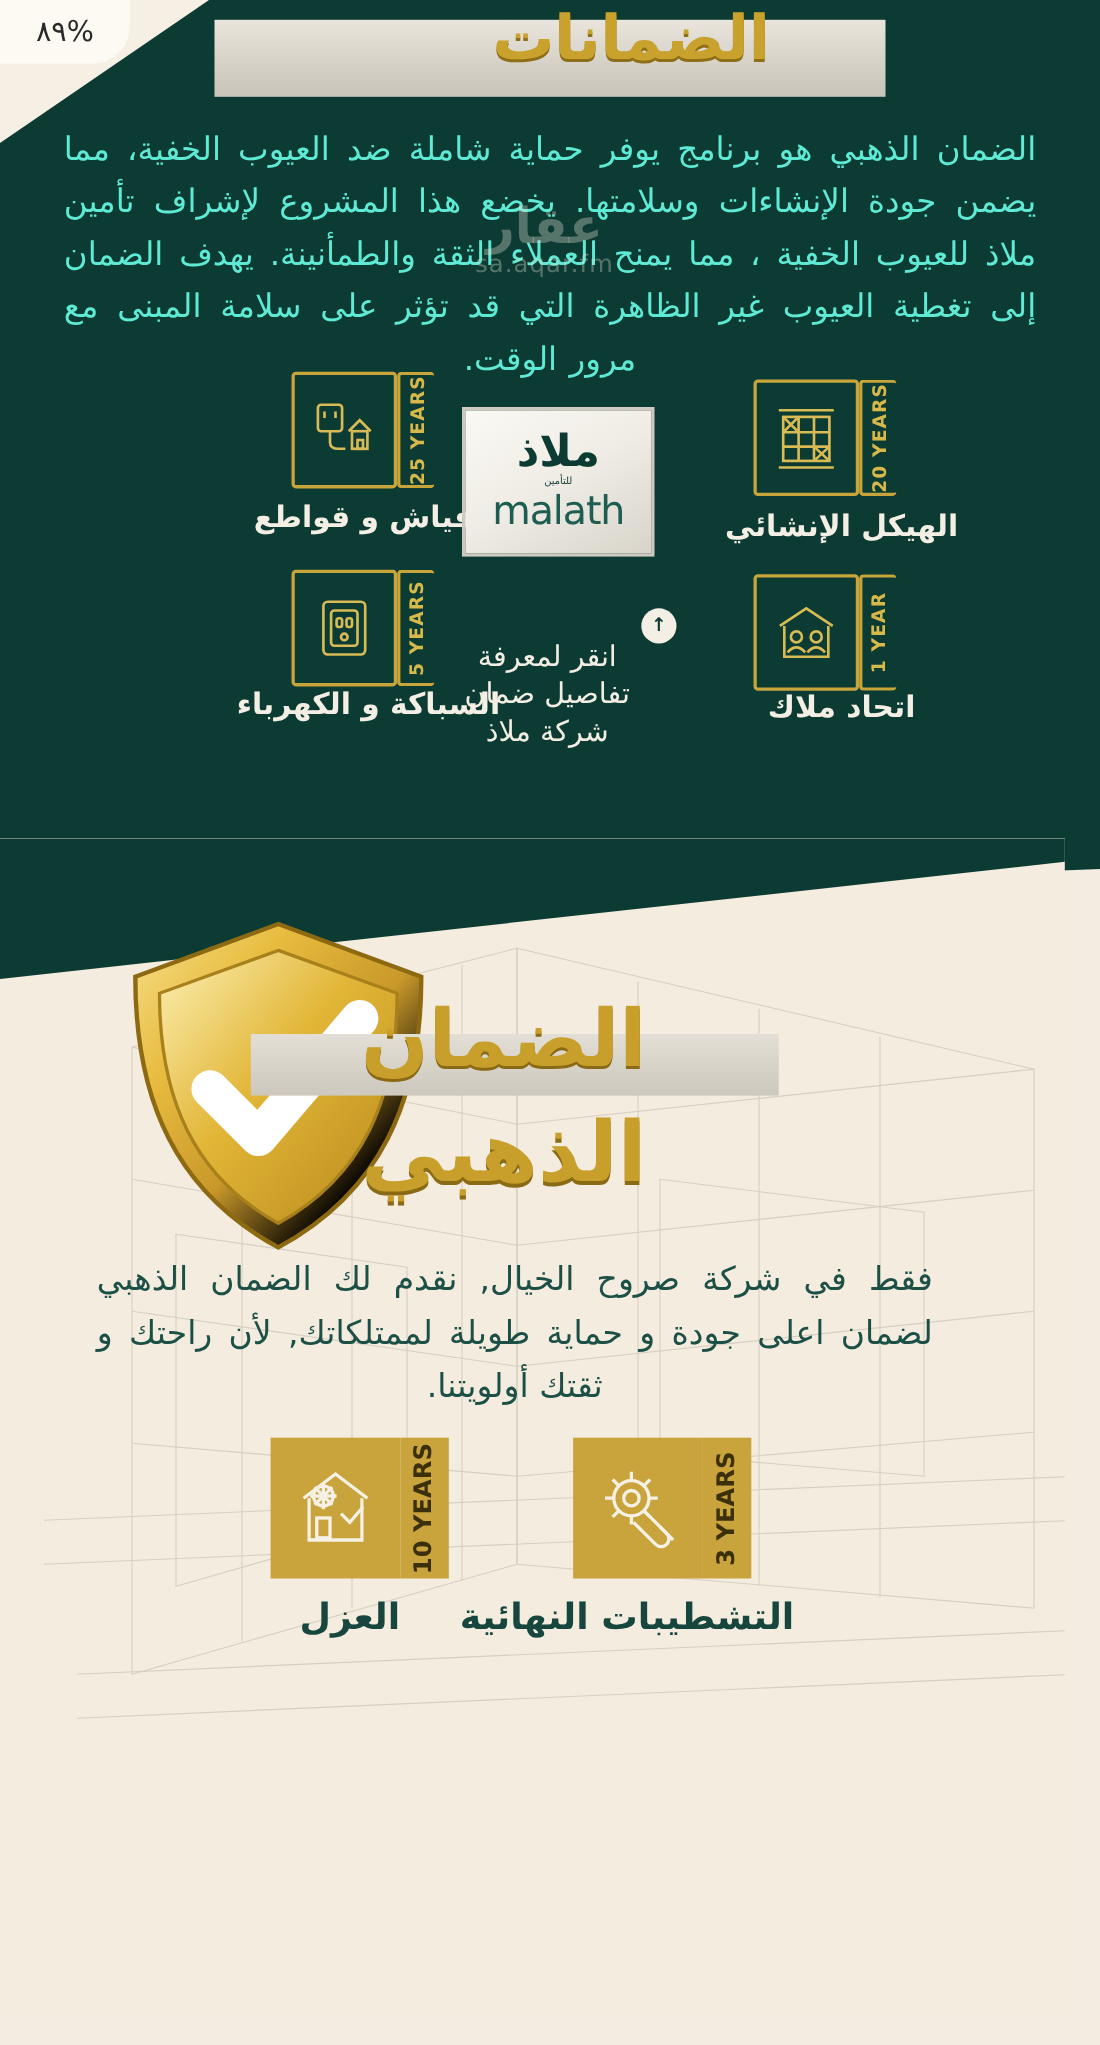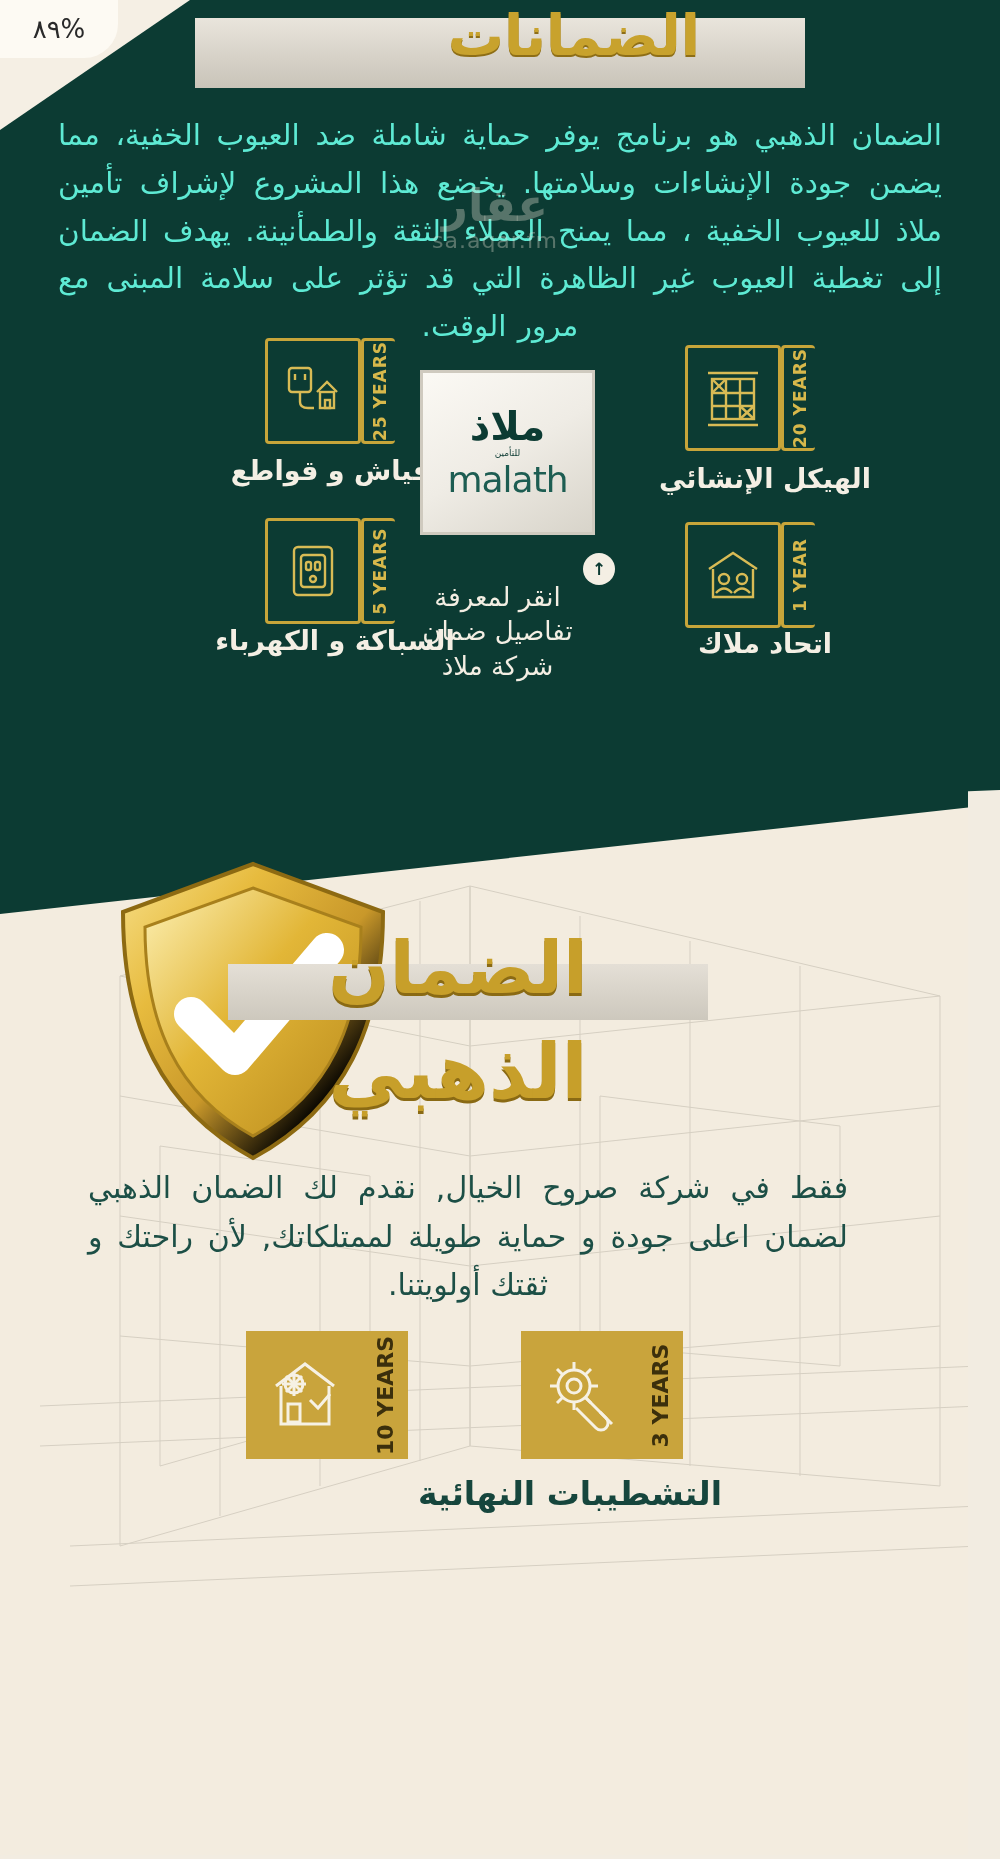--- a/index.html
+++ b/index.html
@@ -131,21 +131,21 @@
     font-weight: bold;
     white-space: nowrap;
     text-align: center;
   }
   .ic { stroke: #d8bb55; fill: none; stroke-width: 2.4; }
 
   
   .malath-card {
     position: absolute;
     right: 405px; top: 370px;
-    width: 175px; height: 165px;
+    width: 175px; height: 136px;
     background: linear-gradient(150deg,#fbf9f4 0%, #efece5 50%, #d8d4ca 100%);
     border: 3px solid #cfcabf;
     display: flex; flex-direction: column;
     align-items: center; justify-content: center;
     gap: 2px;
     margin-left: 44px;
   }
   .malath-ar {
     font-size: 40px; font-weight: bold; color: #0c3b33;
     letter-spacing: -2px; line-height: 1;
@@ -172,21 +172,21 @@
     border-radius: 50%;
     background: #f4efe4;
     color: #0c3b33;
     display: flex; align-items: center; justify-content: center;
     font-size: 17px; font-weight: bold;
   }
 
   
   .cream {
     position: absolute;
-    left: 0; top: 786px;
+    left: 0; top: 762px;
     width: 968px; height: 1069px;
     background: #f3ecdf;
     overflow: hidden;
   }
   .cream-diag {
     position: absolute;
     left: 0; top: 0;
     width: 1000px; height: 140px;
     background: #0c3b33;
     clip-path: polygon(0 0, 1000px 0, 1000px 18px, 0 128px);
@@ -445,20 +445,21 @@
             <line x1="36" y1="22" x2="20" y2="38"></line>
             <rect x="22" y="50" width="12" height="18"></rect>
             <path d="M44 46 l8 8 l12 -14"></path>
           </g>
         </svg>
       </div>
       <div class="bbadge-years">
         <span>10 YEARS</span>
       </div>
     </div>
+    <div class="bbadge-label" style="right:540px; top:688px; width:220px;">العزل</div>
 
     <div class="bbadge" style="right:285px; top:545px;">
       <div class="bbadge-box">
         <svg width="80" height="82" viewBox="0 0 80 82">
           <g class="bic">
             <circle cx="34" cy="32" r="16"></circle>
             <circle cx="34" cy="32" r="7"></circle>
             <path d="M34 8 v8 M34 48 v8 M10 32 h8 M50 32 h8
                      M17 15 l6 6 M45 43 l6 6 M51 15 l-6 6 M23 43 l-6 6"></path>
             <path d="M46 44 l20 20 a7 7 0 0 1 -10 10 l-20 -20"></path>

